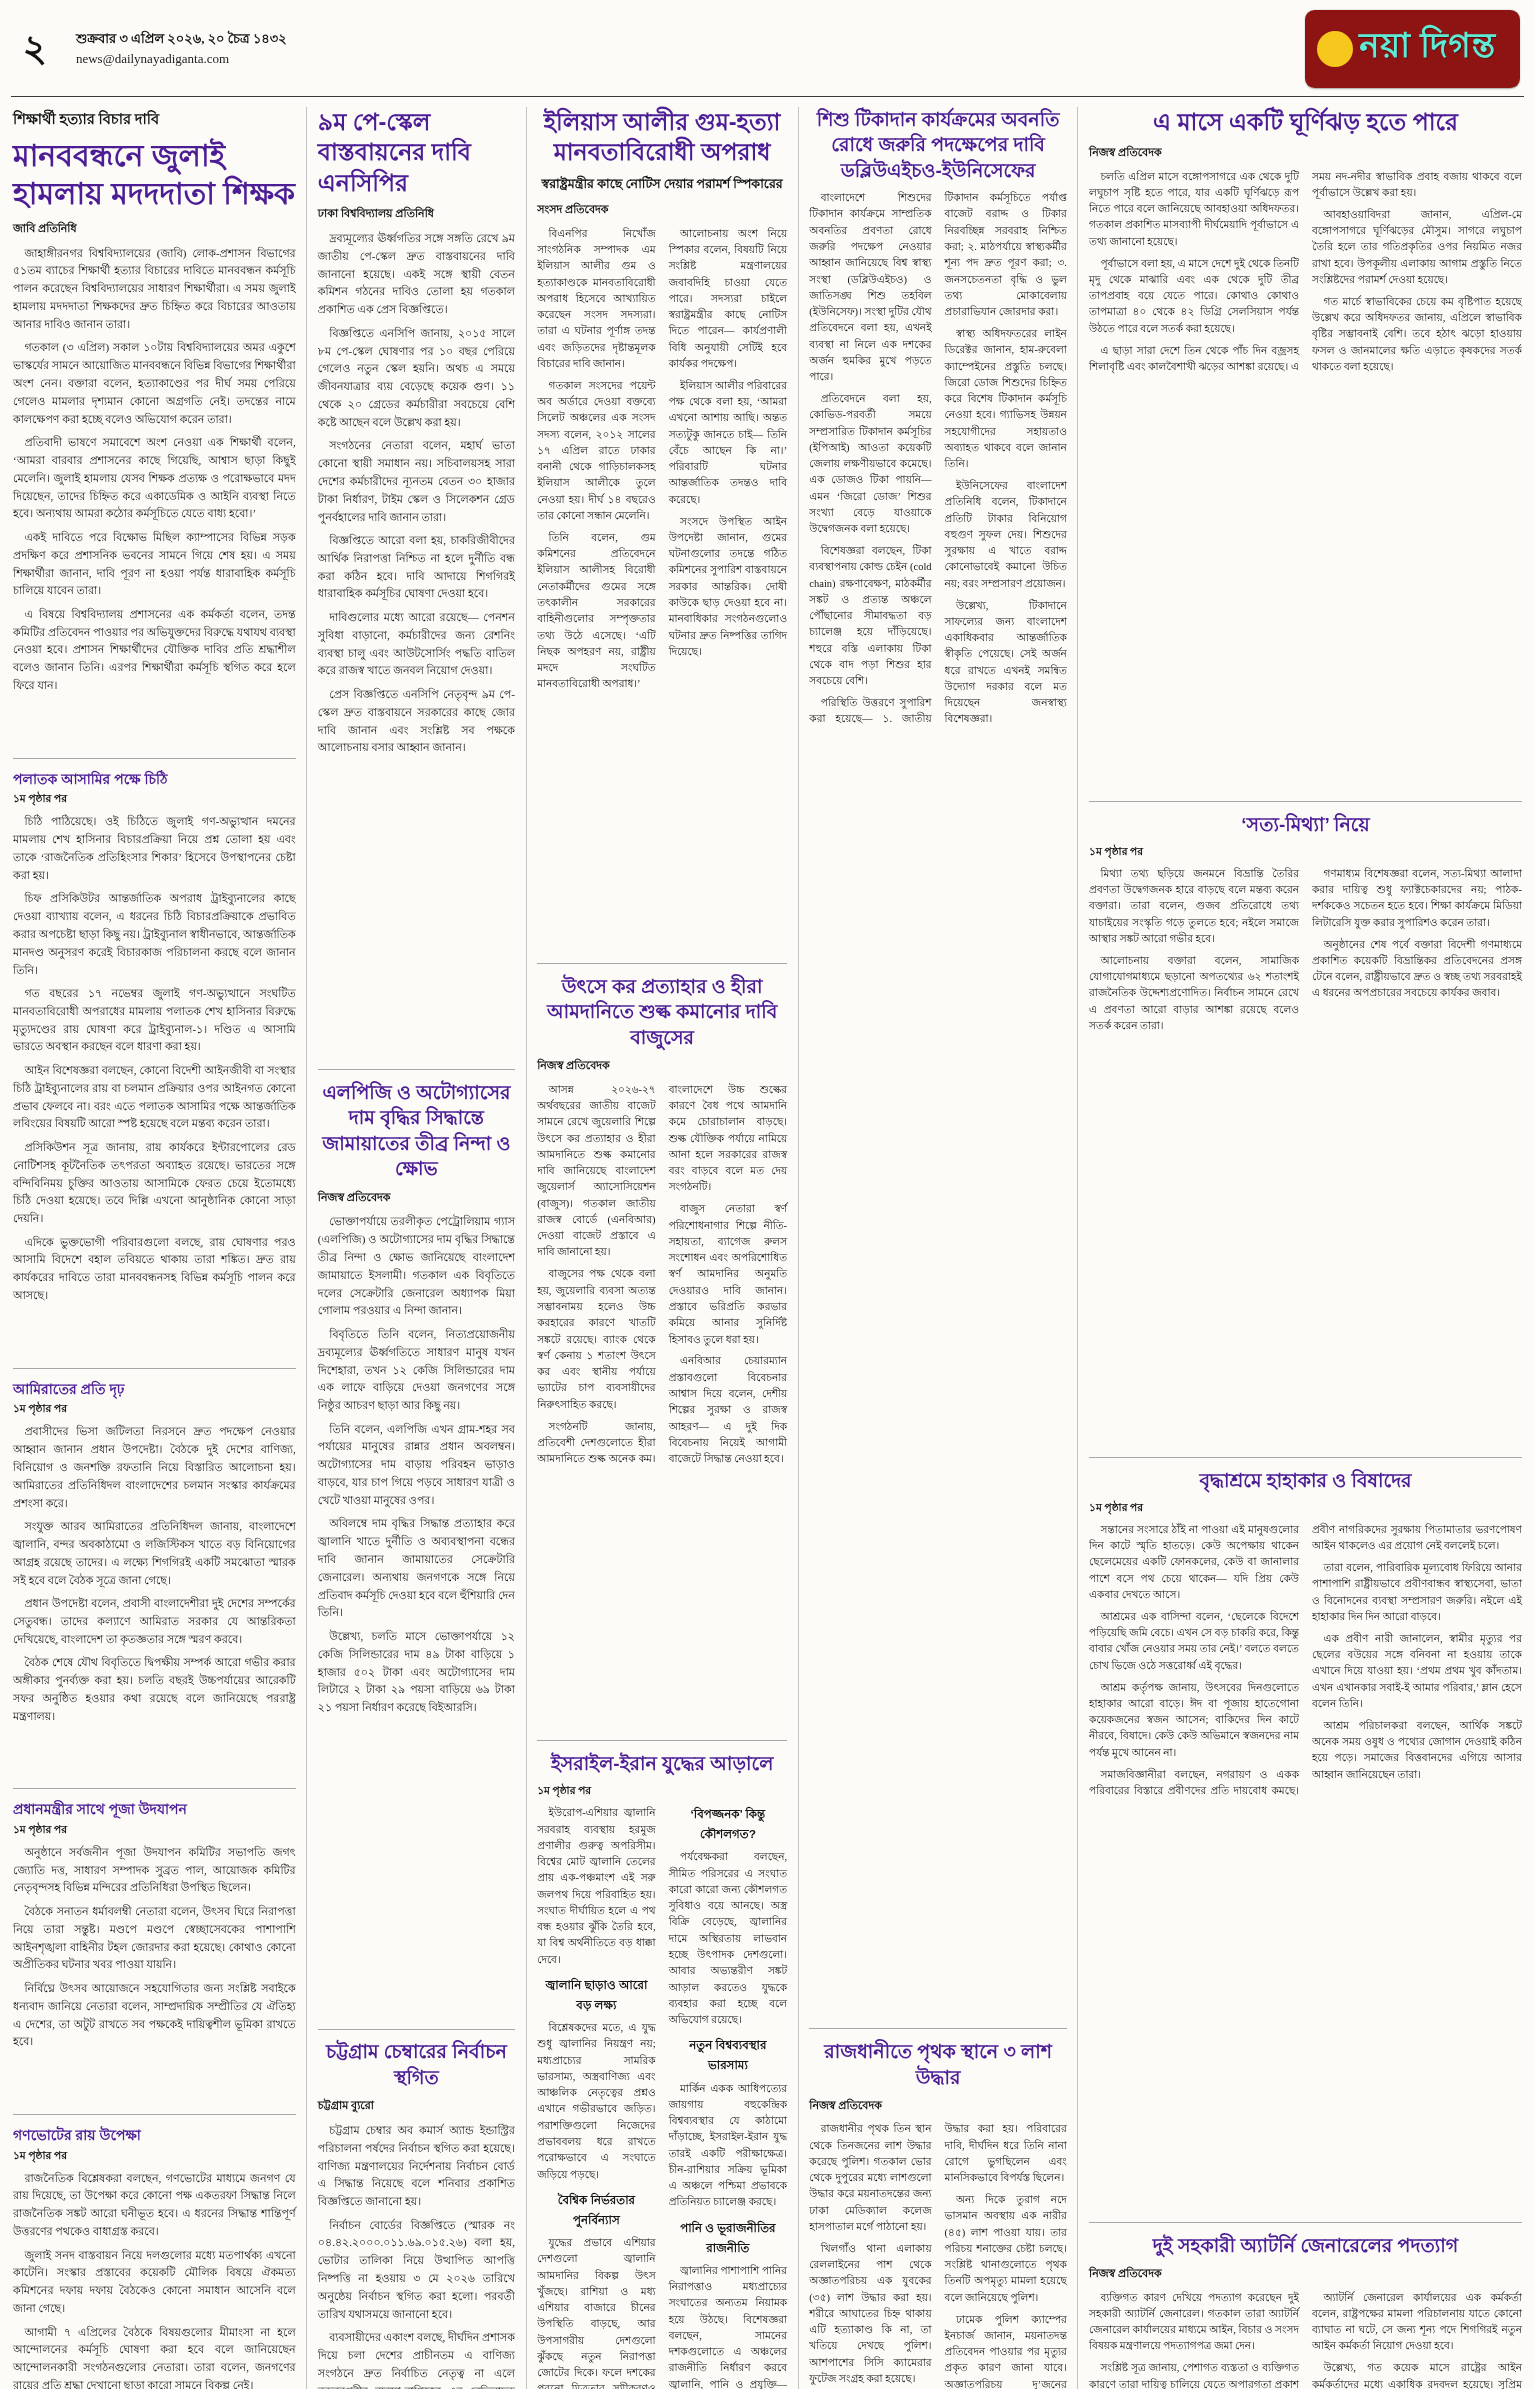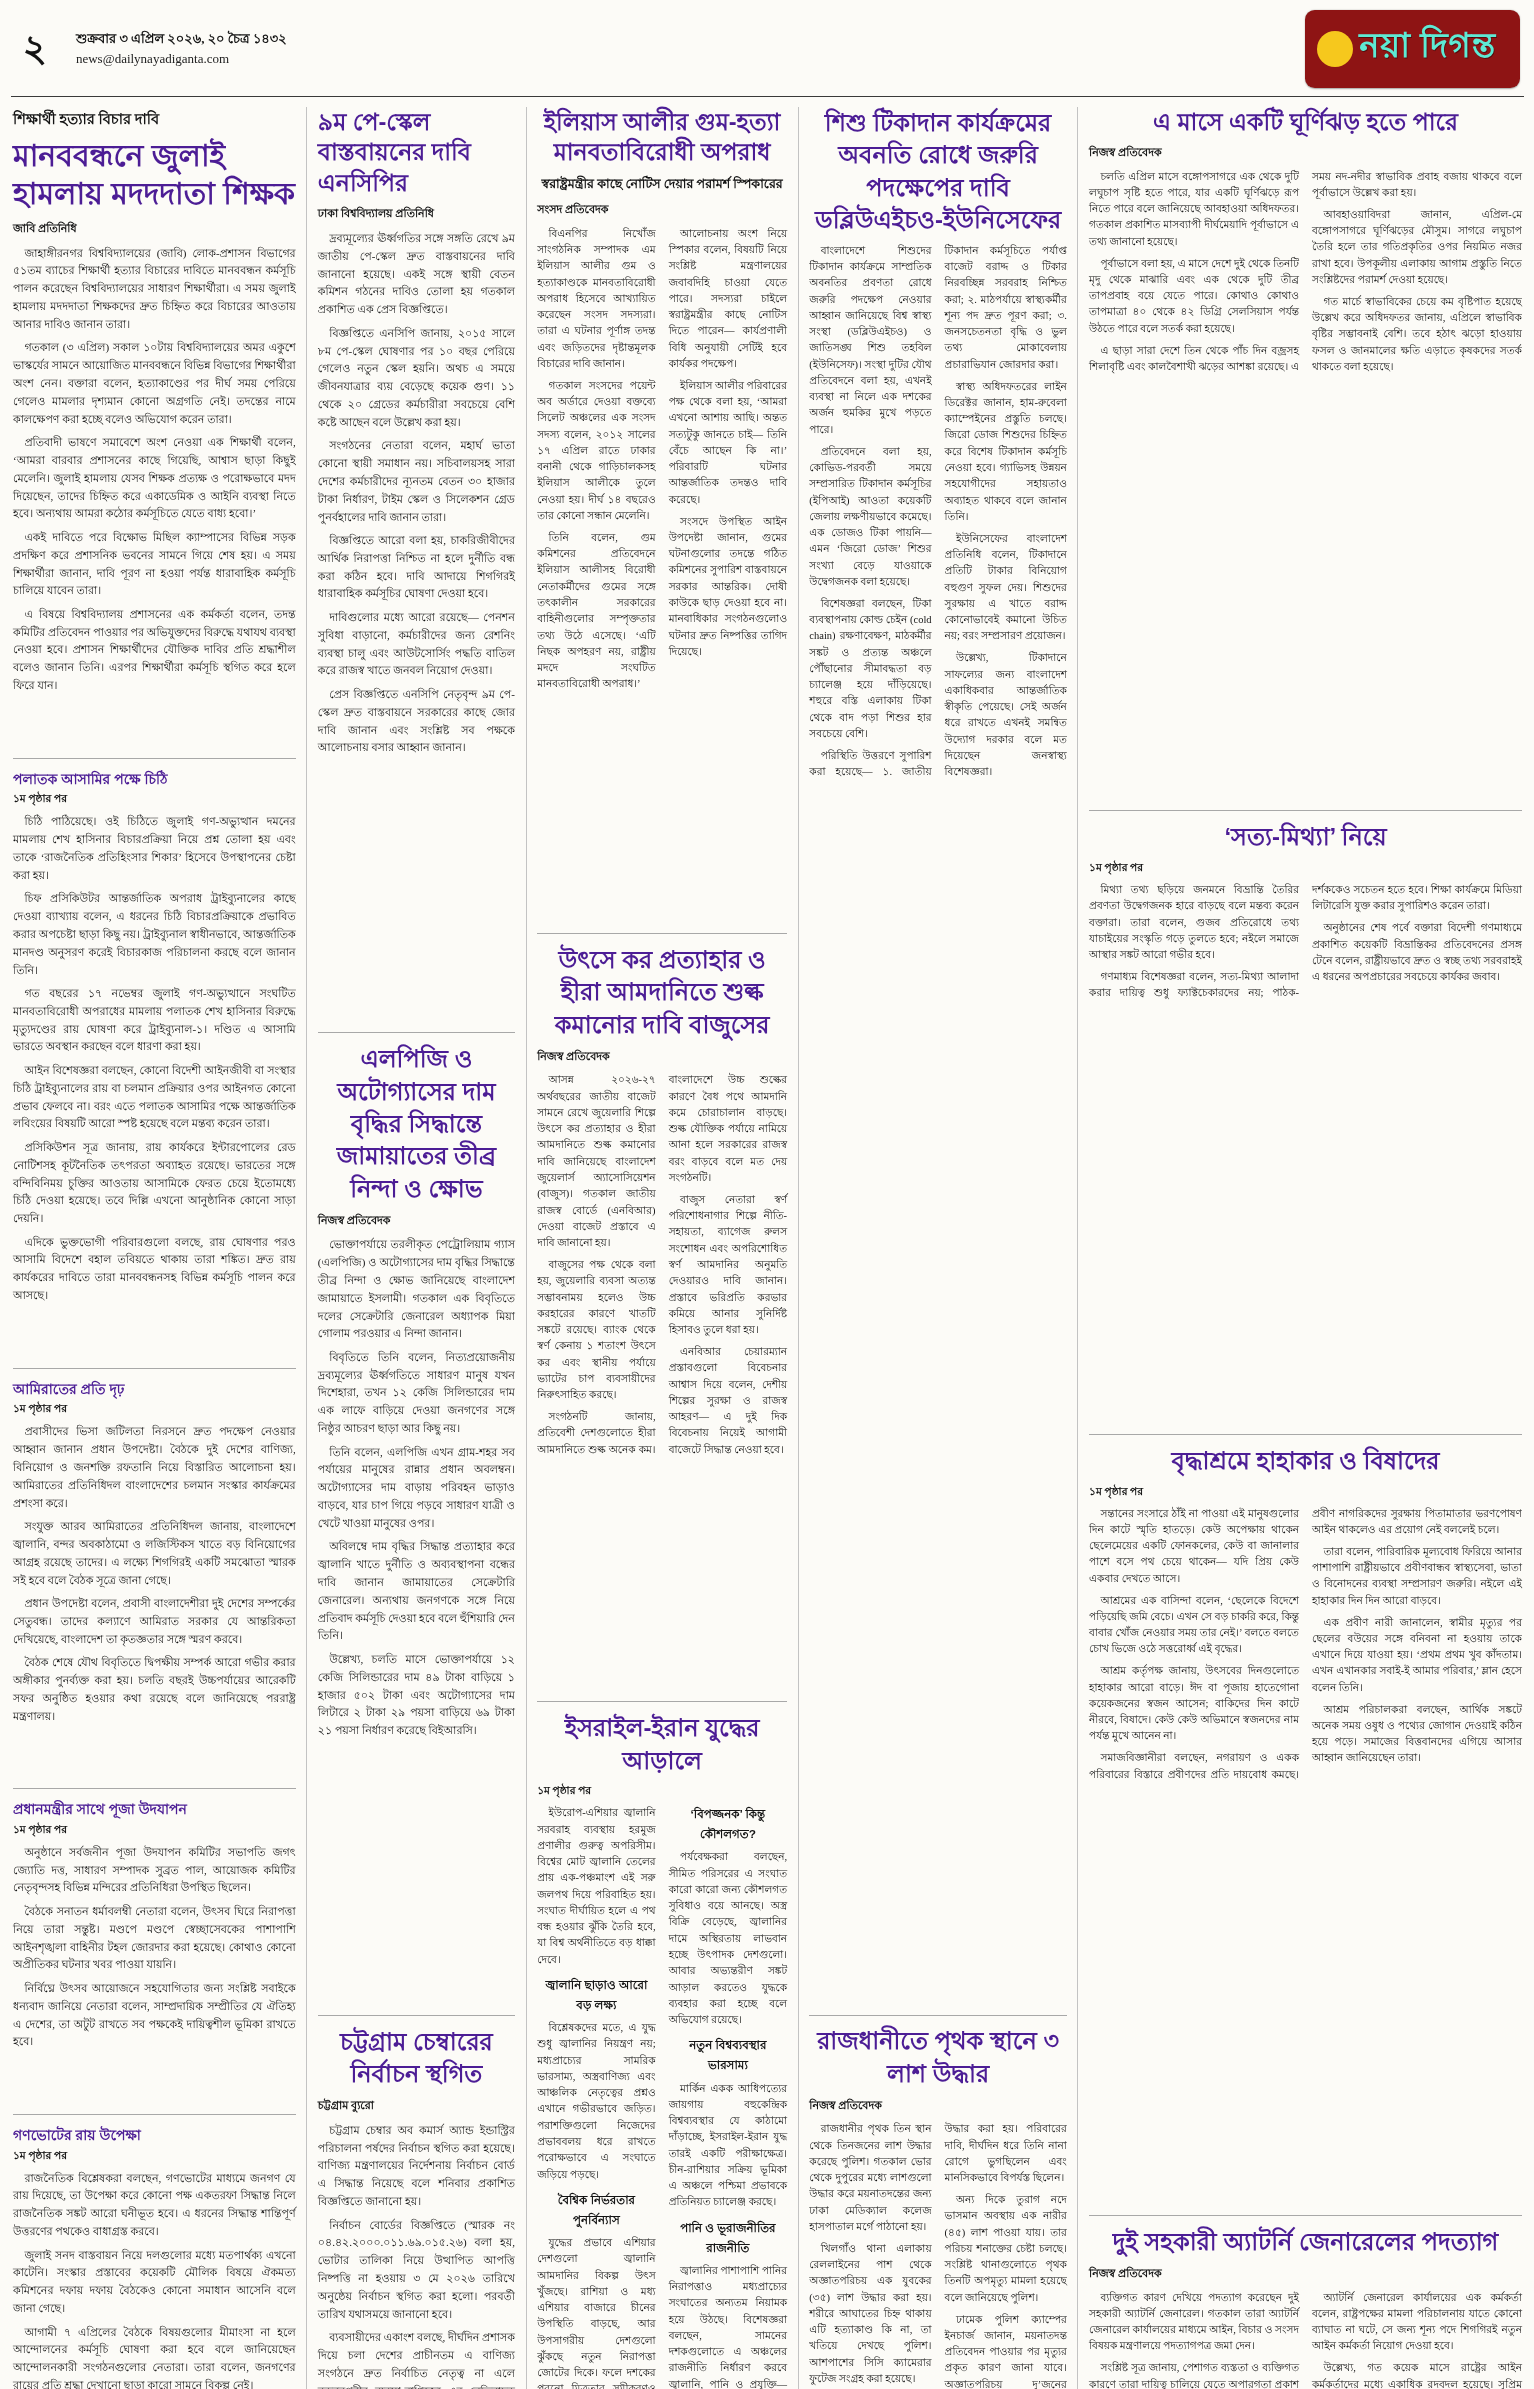--- a/index.html
+++ b/index.html
@@ -27,21 +27,21 @@
   .band-3{width:18%;}
   .band-4{width:18.5%;}
   .band-5{width:29.5%;padding-right:1.6px;}
   
   .article{margin-bottom:13px;}
   .article.rule-top{border-top:0.8px solid #a8a8a8;padding-top:9.8px;}
   .kicker{font-size:14.7px;font-weight:bold;margin:0 0 4.9px;}
   .head{font-weight:bold;margin:0 0 6.5px;color:#4c1d95;font-family:"Liberation Sans","DejaVu Sans",sans-serif;}
   .head-xl{font-size:30px;line-height:1.28;}
   .head-lg{font-size:23.6px;line-height:1.3;}
-  .head-md{font-size:24px;line-height:1.35;}
+  .head-md{font-size:19px;line-height:1.35;}
   .head-jump{font-size:14px;line-height:1.3;margin:1.6px 0 3.3px;}
   .center{text-align:center;}
   .subkicker{font-size:12.6px;font-weight:bold;text-align:center;margin:0 0 6.5px;}
   .byline{font-size:11px;font-weight:bold;margin:0 0 5.7px;}
   .jump-label{font-size:10.6px;font-weight:bold;margin:0 0 4.9px;}
   .body p.para{font-size:10.8px;line-height:1.58;text-align:justify;margin:0 0 5.7px;text-indent:11.4px;}
   .band-1 .body p.para,.band-2 .body p.para{font-size:11px;line-height:1.62;}
   .cols-2{column-count:2;column-gap:13px;}
   .cols-2 p.para{font-size:10.5px;line-height:1.55;}
   .subhead-inline{font-size:11.8px;font-weight:bold;text-align:center;margin:8.1px 0 4.1px;font-family:"Liberation Sans","DejaVu Sans",sans-serif;}
@@ -246,20 +246,21 @@
             <p class="para">আবহাওয়াবিদরা জানান, এপ্রিল-মে বঙ্গোপসাগরে ঘূর্ণিঝড়ের মৌসুম। সাগরে লঘুচাপ তৈরি হলে তার গতিপ্রকৃতির ওপর নিয়মিত নজর রাখা হবে। উপকূলীয় এলাকায় আগাম প্রস্তুতি নিতে সংশ্লিষ্টদের পরামর্শ দেওয়া হয়েছে।</p>
             <p class="para">গত মার্চে স্বাভাবিকের চেয়ে কম বৃষ্টিপাত হয়েছে উল্লেখ করে অধিদফতর জানায়, এপ্রিলে স্বাভাবিক বৃষ্টির সম্ভাবনাই বেশি। তবে হঠাৎ ঝড়ো হাওয়ায় ফসল ও জানমালের ক্ষতি এড়াতে কৃষকদের সতর্ক থাকতে বলা হয়েছে।</p>
           </div>
       </article>
 
       <article class="article rule-top">
         <h2 class="head head-md center">‘সত্য-মিথ্যা’ নিয়ে</h2>
         <p class="jump-label">১ম পৃষ্ঠার পর</p>
         <div class="body cols-2">
             <p class="para">মিথ্যা তথ্য ছড়িয়ে জনমনে বিভ্রান্তি তৈরির প্রবণতা উদ্বেগজনক হারে বাড়ছে বলে মন্তব্য করেন বক্তারা। তারা বলেন, গুজব প্রতিরোধে তথ্য যাচাইয়ের সংস্কৃতি গড়ে তুলতে হবে; নইলে সমাজে আস্থার সঙ্কট আরো গভীর হবে।</p>
+            <p class="para">আলোচনায় বক্তারা বলেন, সামাজিক যোগাযোগমাধ্যমে ছড়ানো অপতথ্যের ৬২ শতাংশই রাজনৈতিক উদ্দেশ্যপ্রণোদিত। নির্বাচন সামনে রেখে এ প্রবণতা আরো বাড়ার আশঙ্কা রয়েছে বলেও সতর্ক করেন তারা।</p>
             <p class="para">গণমাধ্যম বিশেষজ্ঞরা বলেন, সত্য-মিথ্যা আলাদা করার দায়িত্ব শুধু ফ্যাক্টচেকারদের নয়; পাঠক-দর্শককেও সচেতন হতে হবে। শিক্ষা কার্যক্রমে মিডিয়া লিটারেসি যুক্ত করার সুপারিশও করেন তারা।</p>
             <p class="para">অনুষ্ঠানের শেষ পর্বে বক্তারা বিদেশী গণমাধ্যমে প্রকাশিত কয়েকটি বিভ্রান্তিকর প্রতিবেদনের প্রসঙ্গ টেনে বলেন, রাষ্ট্রীয়ভাবে দ্রুত ও স্বচ্ছ তথ্য সরবরাহই এ ধরনের অপপ্রচারের সবচেয়ে কার্যকর জবাব।</p>
           </div>
       </article>
 
       <article class="article rule-top">
         <h2 class="head head-md center">বৃদ্ধাশ্রমে হাহাকার ও বিষাদের</h2>
         <p class="jump-label">১ম পৃষ্ঠার পর</p>
         <div class="body cols-2">
             <p class="para">সন্তানের সংসারে ঠাঁই না পাওয়া এই মানুষগুলোর দিন কাটে স্মৃতি হাতড়ে। কেউ অপেক্ষায় থাকেন ছেলেমেয়ের একটি ফোনকলের, কেউ বা জানালার পাশে বসে পথ চেয়ে থাকেন— যদি প্রিয় কেউ একবার দেখতে আসে।</p>

